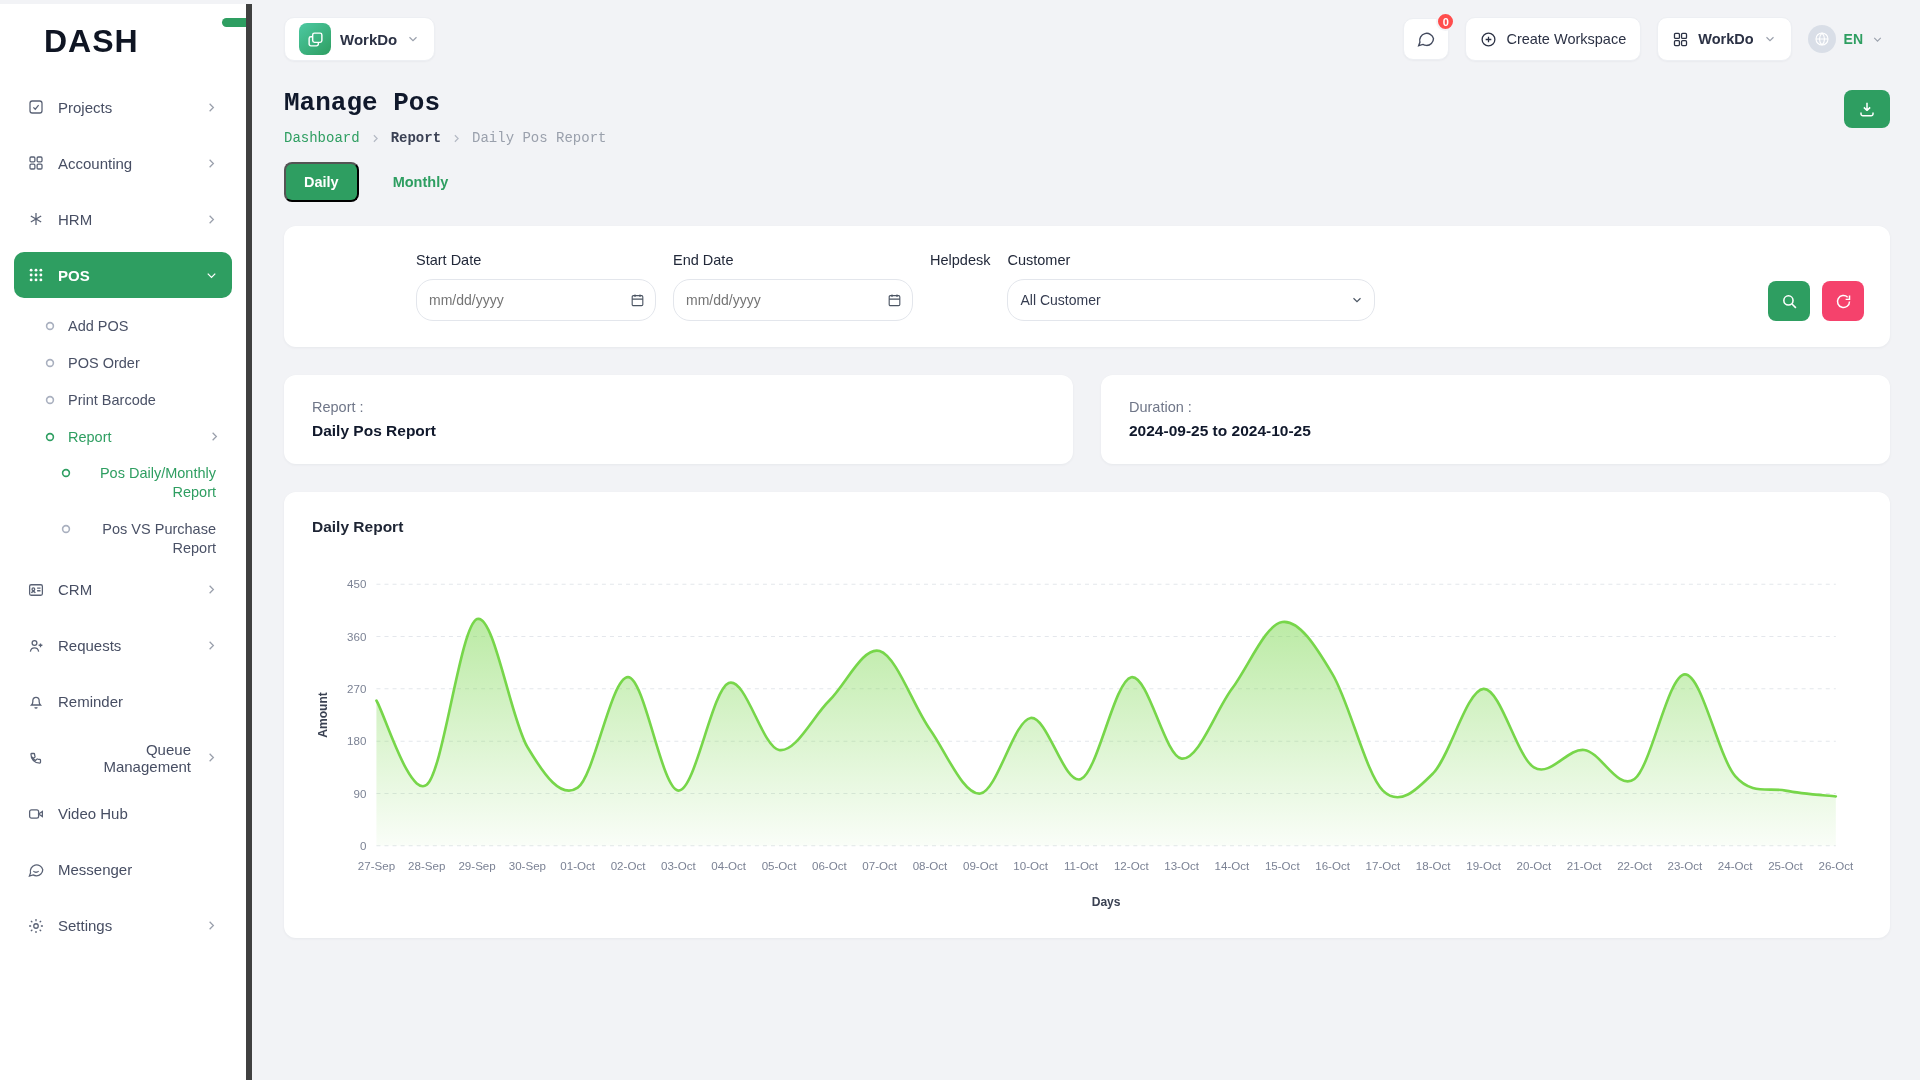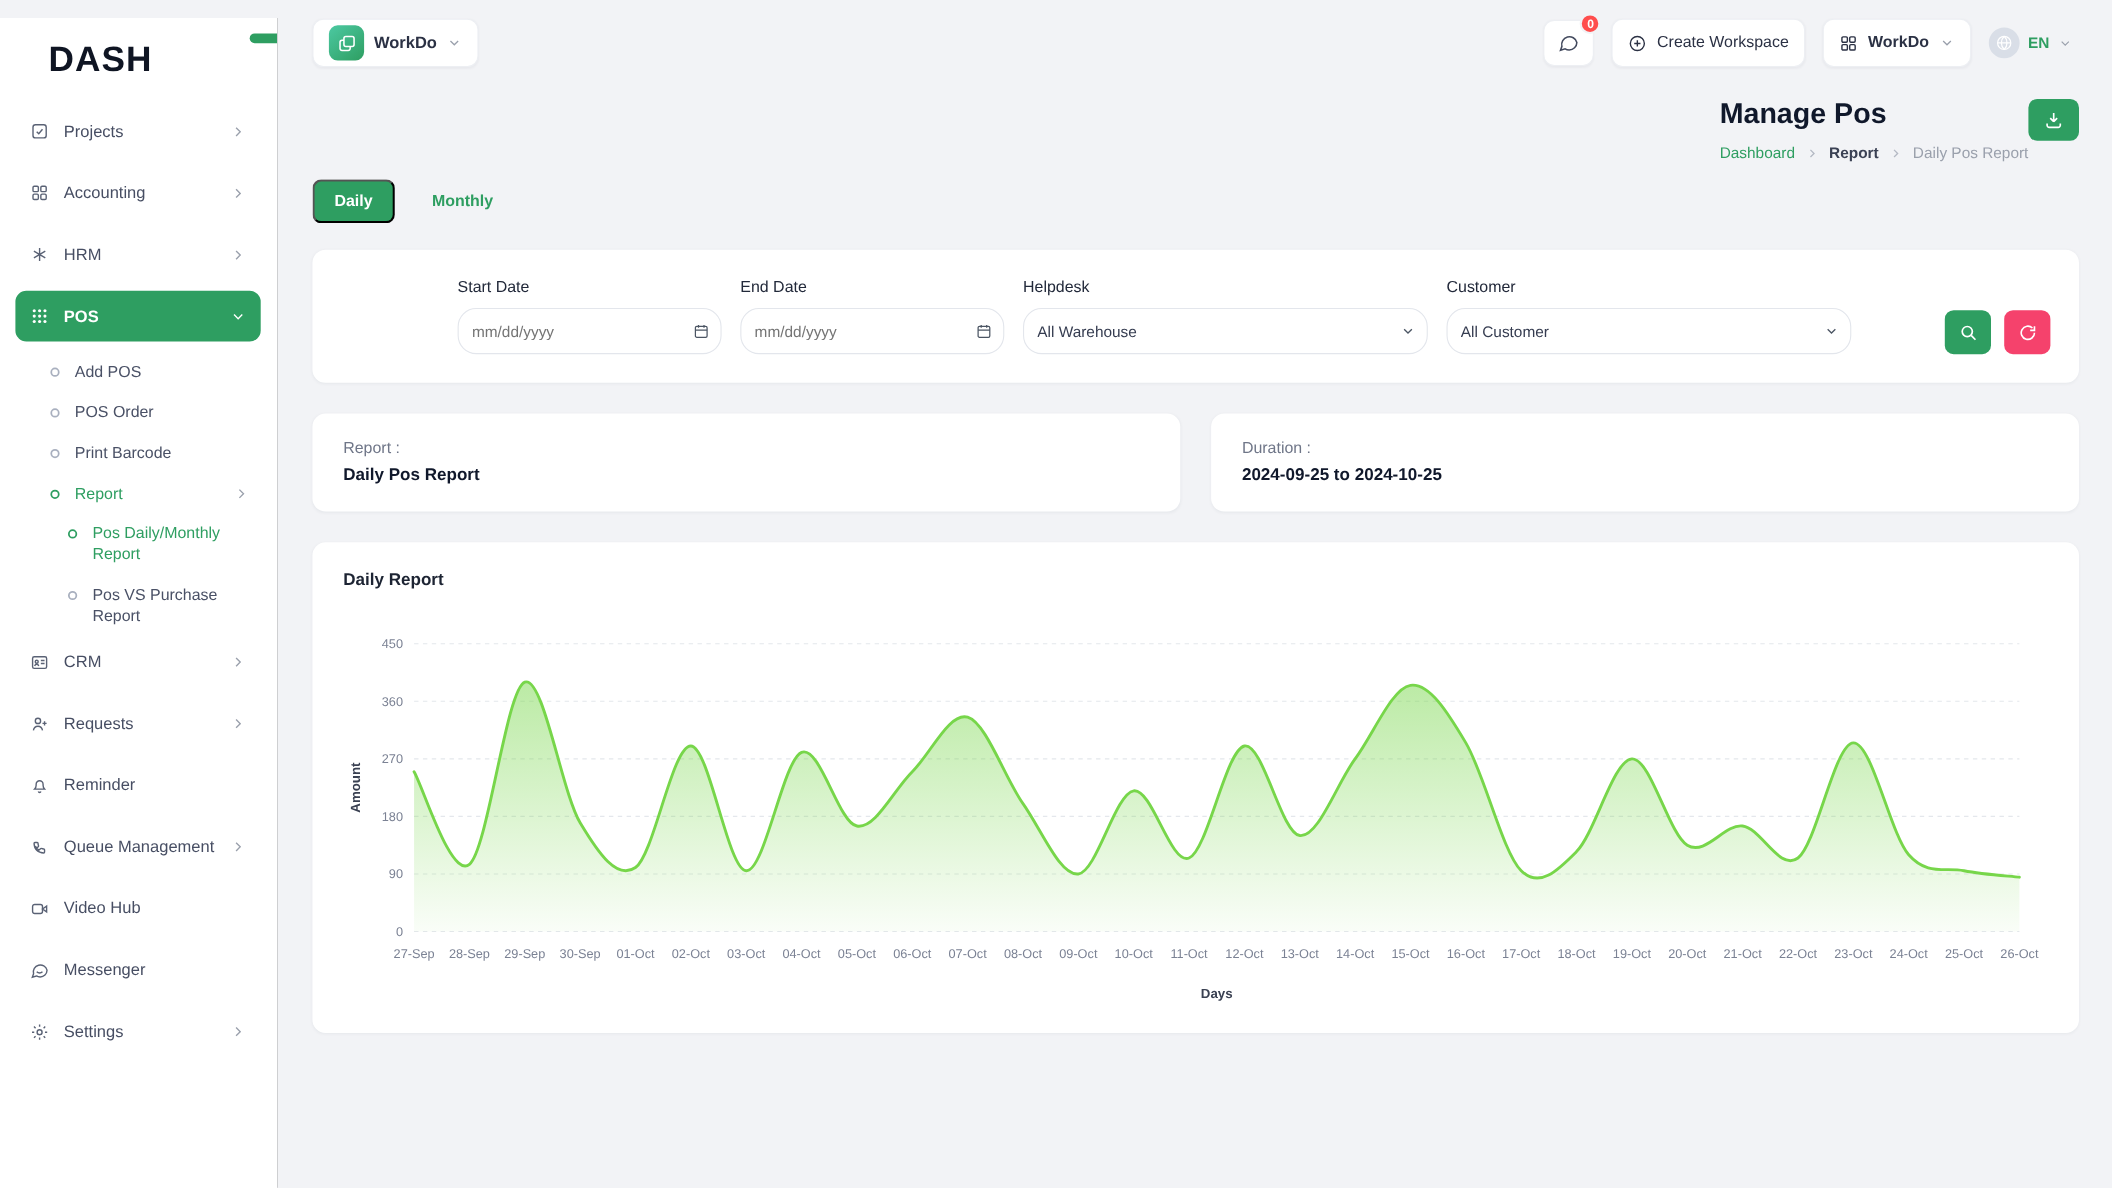--- a/index.html
+++ b/index.html
@@ -4,21 +4,21 @@
 <style>
   :root{
     --primary:#2e9e61; --chartline:#77d64a; --badge:#ff4d4d; --reset:#f5426c;
     --text:#3f4254; --muted:#8a92a6; --dark:#10182b; --border:#e3e6ec; --card:#ffffff; --bg:#f2f3f6;
   }
   *{box-sizing:border-box;}
   html,body{margin:0;padding:0;}
   body{width:1920px;height:1080px;background:var(--bg);font-family:"Liberation Sans",sans-serif;color:var(--text);overflow:hidden;}
 
   
-  .sidebar{position:fixed;left:0;top:16px;bottom:0;width:252px;background:#fff;border-right:1px solid #404040;overflow-y:auto;z-index:20;}
+  .sidebar{position:fixed;left:0;top:4px;bottom:0;width:252px;background:#fff;border-right:6px solid #404040;overflow-y:auto;z-index:20;text-align:right;}
   .logo{height:74px;display:flex;align-items:center;padding-left:44px;}
   .logo-text{font-size:32px;font-weight:800;letter-spacing:1px;color:#0f1523;position:relative;}
   .logo-dash{position:absolute;right:-16px;top:14px;width:40px;height:9px;border-radius:5px;background:var(--primary);}
   .nav{padding:6px 14px 20px 14px;}
   .nav-item{display:flex;align-items:center;gap:13px;height:46px;padding:0 13px;border-radius:10px;font-size:15px;color:#474e63;cursor:pointer;margin-bottom:10px;}
   .nav-item .icon{display:flex;align-items:center;color:#5a6275;}
   .nav-item.active{background:var(--primary);color:#fff;font-weight:600;}
   .nav-item.active .icon{color:#fff;}
   .nav-chev{margin-left:auto;display:flex;align-items:center;color:#9aa0ac;}
   .nav-item.active .nav-chev{color:#fff;}
@@ -39,21 +39,21 @@
   .topbar-right{display:flex;align-items:center;gap:16px;}
   .icon-btn{position:relative;width:46px;height:42px;background:#fff;border:1px solid #edeff3;border-radius:10px;display:grid;place-items:center;color:#434a5e;cursor:pointer;box-shadow:0 1px 2px rgba(20,30,50,.04);}
   .badge{position:absolute;top:-7px;right:-7px;min-width:19px;height:19px;padding:0 4px;border-radius:10px;background:var(--badge);color:#fff;font-size:11px;font-weight:700;display:grid;place-items:center;border:2px solid var(--bg);}
   .lang{display:flex;align-items:center;gap:8px;cursor:pointer;}
   .globe{width:28px;height:28px;border-radius:50%;background:#d9dee7;display:grid;place-items:center;color:#fff;}
   .lang-code{font-size:14px;font-weight:700;color:var(--primary);}
   .chev{display:flex;align-items:center;color:#9aa0ac;}
 
   
   .content{padding:6px 30px 30px 32px;}
-  .page-head{display:flex;justify-content:flex-end;align-items:flex-start;}
+  .page-head{display:flex;justify-content:space-between;align-items:flex-start;font-family:Liberation Mono, monospace;}
   h1{margin:4px 0 12px;font-size:26px;font-weight:700;color:var(--dark);}
   .breadcrumb{display:flex;align-items:center;gap:9px;font-size:14px;}
   .bc-link{color:var(--primary);cursor:pointer;}
   .bc-mid{color:#3b4154;font-weight:600;cursor:pointer;}
   .bc-cur{color:#9aa0ac;}
   .bc-sep{display:flex;color:#b4b9c4;}
   .sq-btn{width:46px;height:38px;border:none;border-radius:8px;display:grid;place-items:center;color:#fff;cursor:pointer;}
   .dl-btn{background:var(--primary);margin-top:6px;}
   .tabs{display:flex;align-items:center;gap:28px;margin:16px 0 24px;}
   .tab{font-size:14.5px;font-weight:600;cursor:pointer;}
@@ -421,28 +421,20 @@
             <span class="ctrl-ico">
                 <svg width="15" height="15" viewBox="0 0 24 24" fill="none" stroke="currentColor" stroke-width="1.8">
                   <rect x="3.5" y="5" width="17" height="16" rx="2"></rect>
                   <path d="M8 3v4M16 3v4M3.5 10.5h17"></path>
                 </svg>
               </span>
           </span>
         </div>
         <div class="fgroup">
           <label class="flabel">Helpdesk</label>
-          <span class="ctrl-wrap">
-            <select class="ctrl sel"><option>All Warehouse</option></select>
-            <span class="ctrl-ico">
-                <svg width="14" height="14" viewBox="0 0 24 24" fill="none" stroke="currentColor" stroke-width="2">
-                  <polyline points="6 9 12 15 18 9"></polyline>
-                </svg>
-              </span>
-          </span>
         </div>
         <div class="fgroup">
           <label class="flabel">Customer</label>
           <span class="ctrl-wrap">
             <select class="ctrl sel"><option>All Customer</option></select>
             <span class="ctrl-ico">
                 <svg width="14" height="14" viewBox="0 0 24 24" fill="none" stroke="currentColor" stroke-width="2">
                   <polyline points="6 9 12 15 18 9"></polyline>
                 </svg>
               </span>

